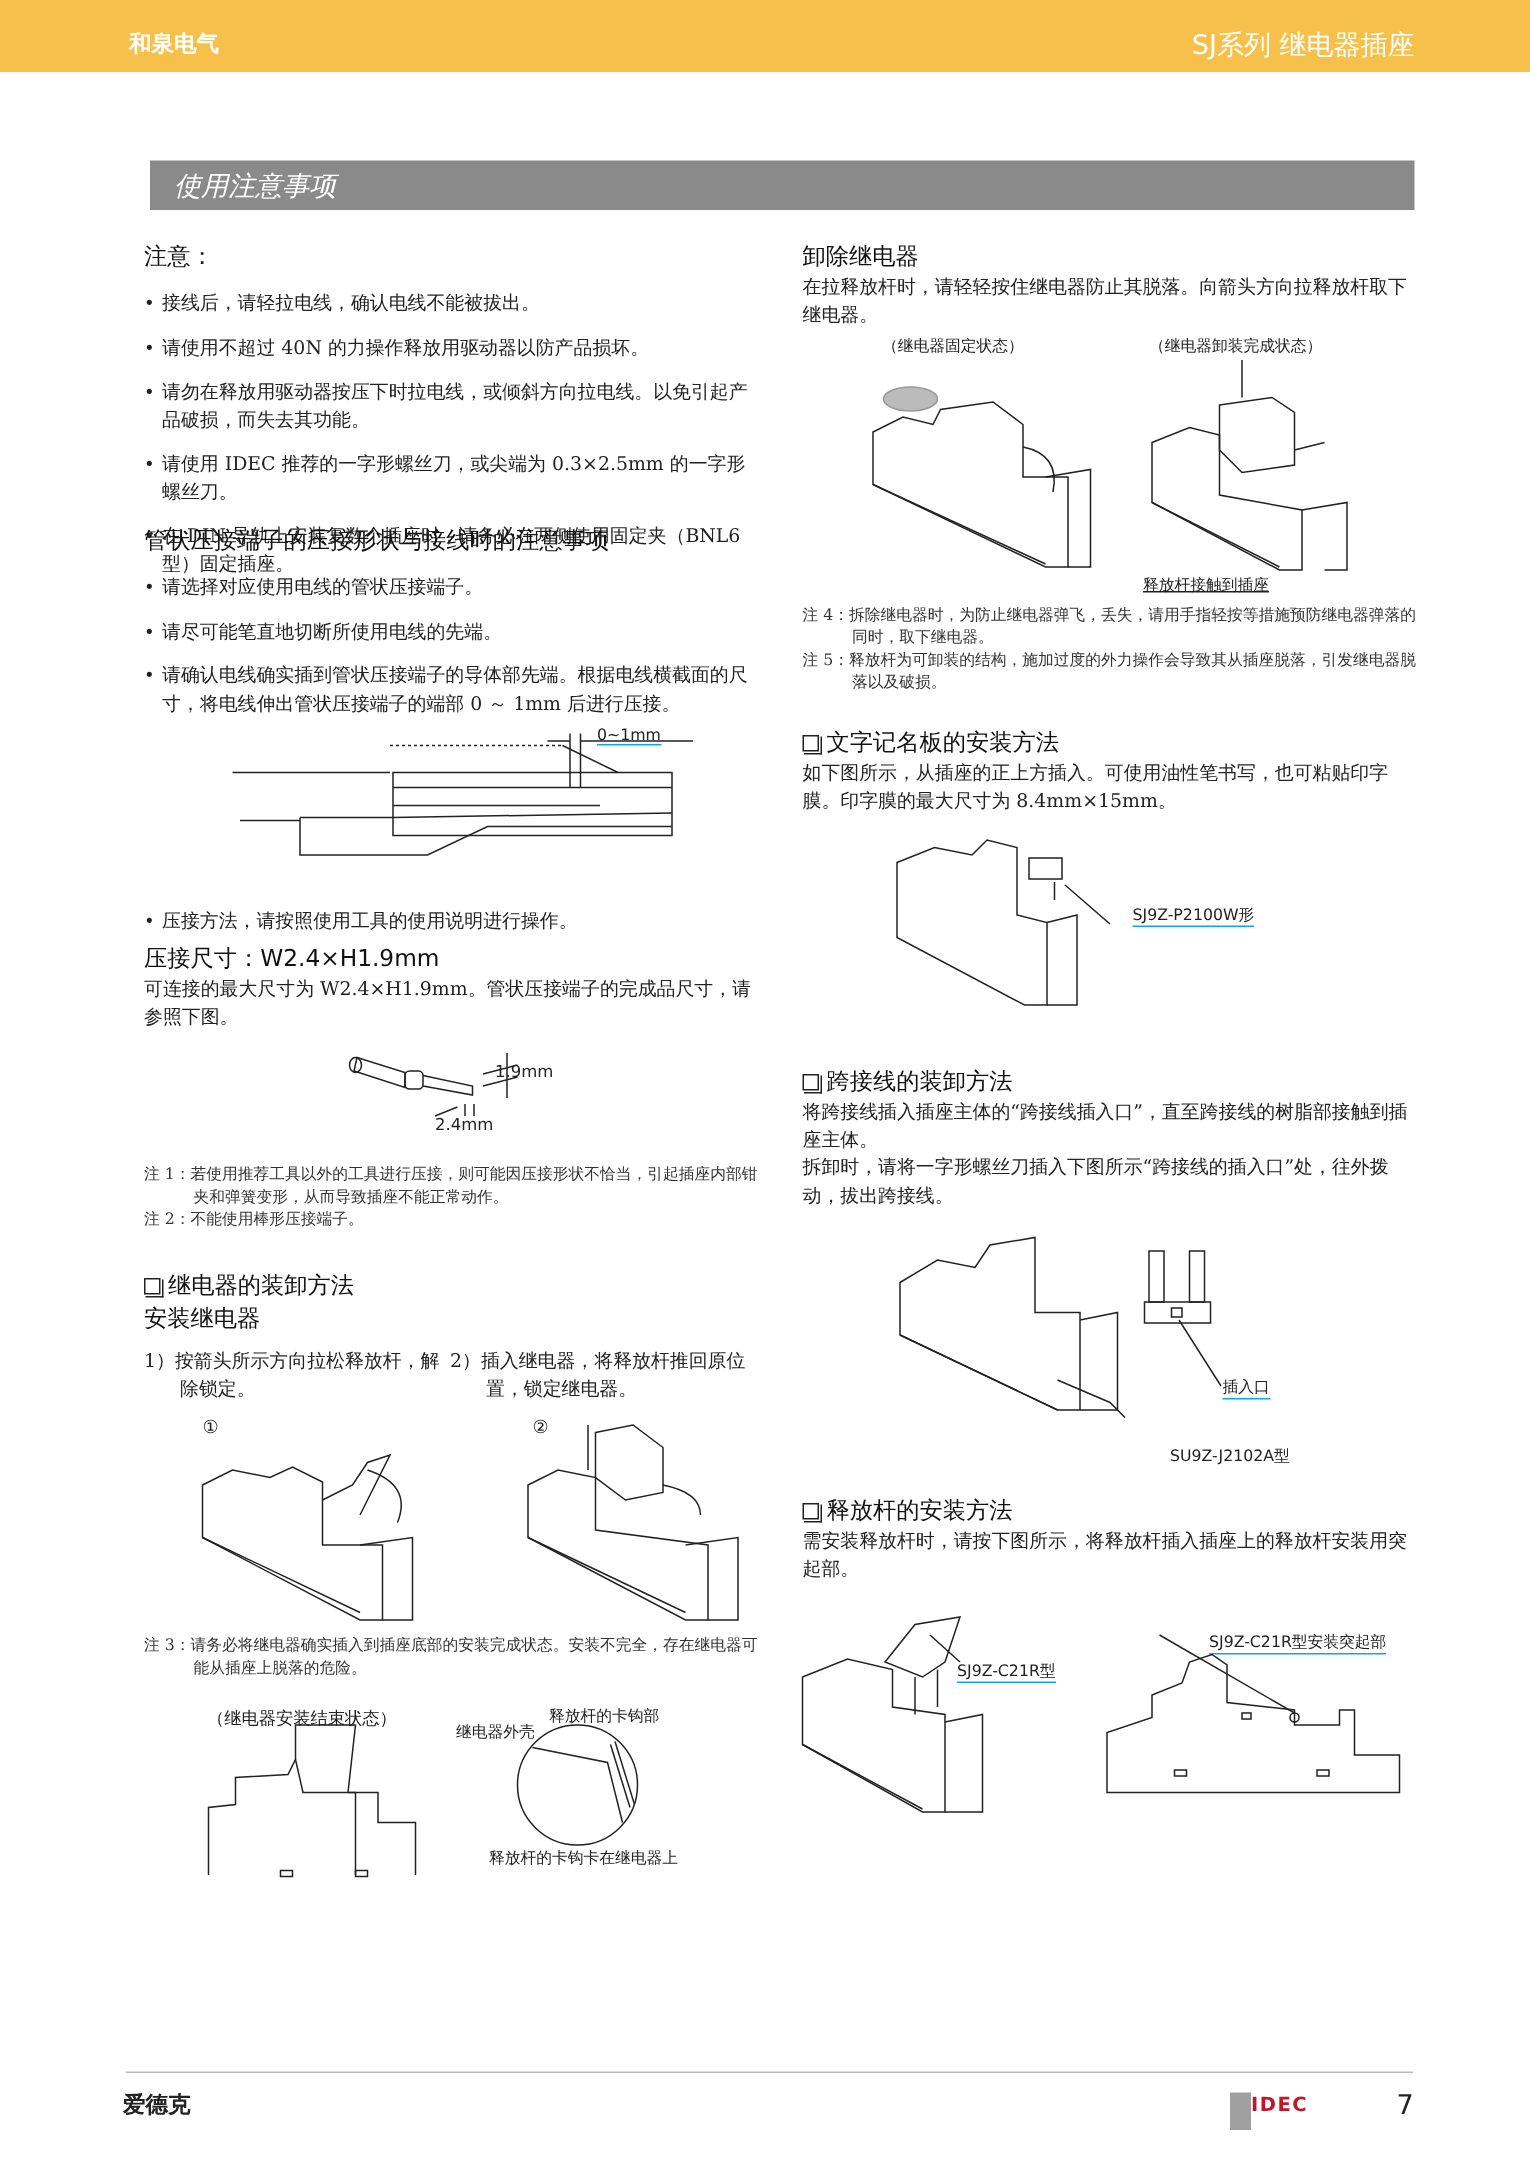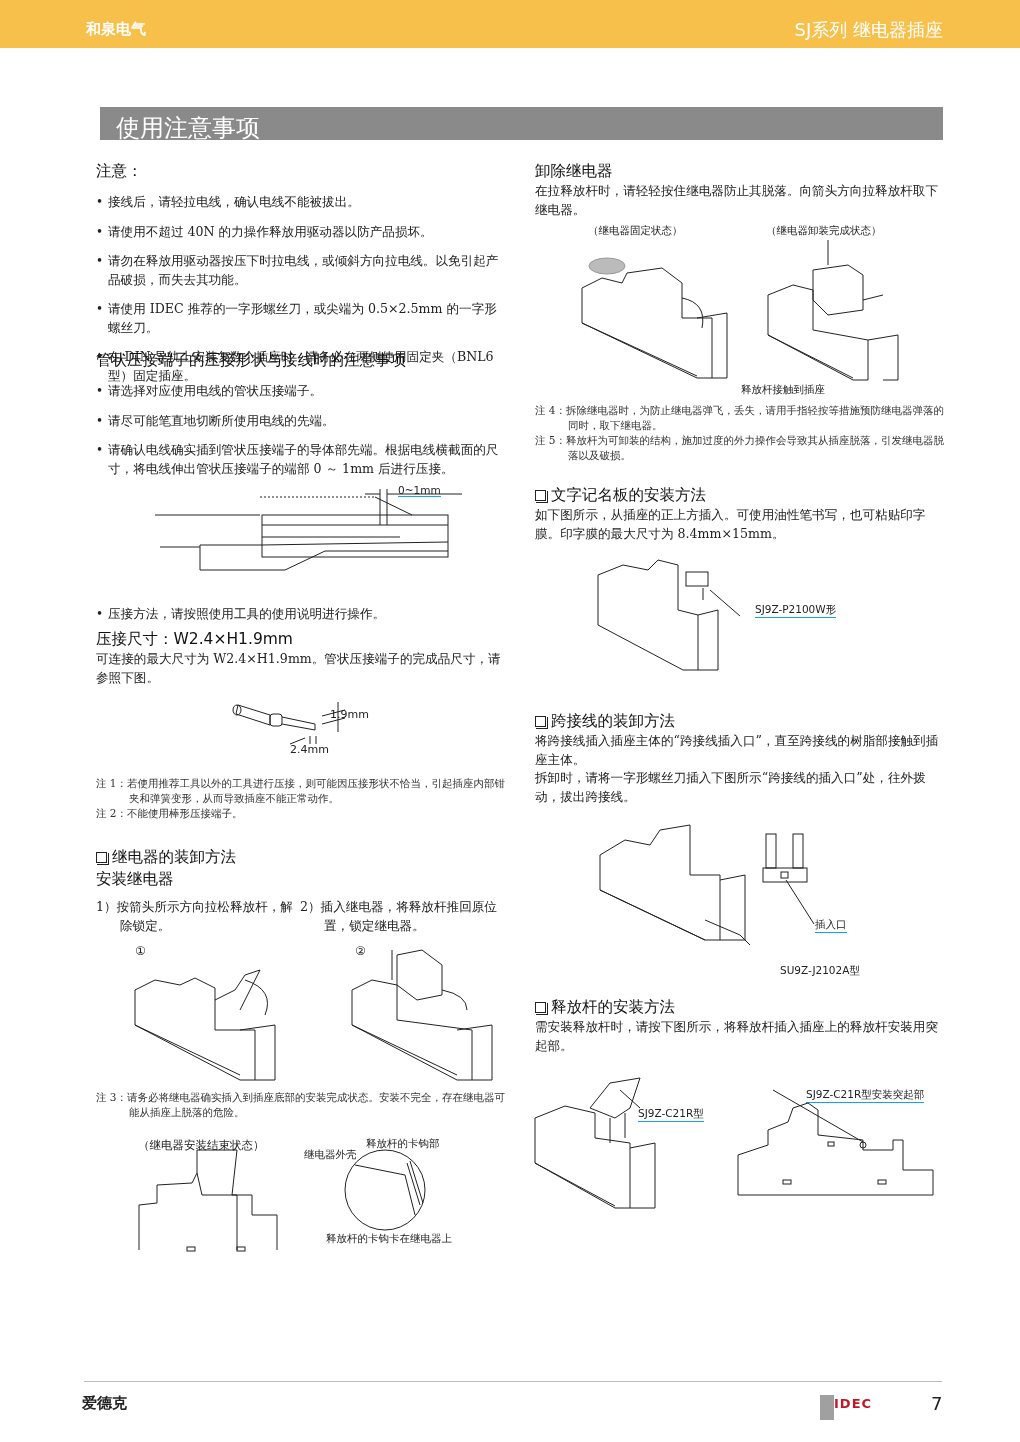--- a/index.html
+++ b/index.html
@@ -4,21 +4,21 @@
 <style>
   * { margin:0; padding:0; box-sizing:border-box; }
   html, body { width:1020px; height:1442px; background:#ffffff; overflow:hidden; }
   body { position:relative; font-family:"DejaVu Sans", "Liberation Sans", sans-serif; color:#1a1a1a; }
 
   .topbar { position:absolute; left:0; top:0; width:1020px; height:48px; background:#f7c04b; }
   .brand-left { position:absolute; left:50px; top:20px; font-size:15px; font-weight:bold; color:#ffffff; letter-spacing:0px;margin-left:36px; }
   .brand-right { position:absolute; right:77px; top:18px; font-size:18px; font-weight:normal; color:#ffffff; }
 
   .section-title-bar { position:absolute; left:100px; top:107px; width:843px; height:33px; background:#8a8a8a; }
-  .section-title { position:absolute; left:16px; top:5px; font-size:24px; color:#ffffff; }
+  .section-title { position:absolute; left:16px; top:5px; font-size:18px; color:#ffffff;font-style:italic; }
 
   .col { position:absolute; font-family:"DejaVu Serif", "Liberation Serif", serif; }
   .h2 { font-family:"DejaVu Sans", "Liberation Sans", sans-serif; font-size:15.5px; color:#111; line-height:22px; }
   .p { font-size:12.6px; line-height:18.5px; color:#222; }
   .bullets { list-style:none; }
   .bullets li { position:relative; padding-left:12px; font-size:12.6px; line-height:18.5px; color:#222;margin-top:11px; }
   .bullets li::before { content:"•"; position:absolute; left:0; top:0; font-size:12px; }
   .note { font-size:10.5px; line-height:15px; color:#333; padding-left:33px; text-indent:-33px; }
   .cap { font-family:"DejaVu Sans", "Liberation Sans", sans-serif; font-size:10.5px; color:#222; position:absolute; white-space:nowrap; }
   .label-u { font-family:"DejaVu Sans", "Liberation Sans", sans-serif; font-size:10.5px; color:#222; position:absolute; white-space:nowrap; border-bottom:1px solid #0ea5e9; }
@@ -44,21 +44,21 @@
 <div class="section-title-bar">
   <span class="section-title">使用注意事项</span>
 </div>
 
 <div class="col" style="left:96px; top:160px; width:410px;">
   <div class="h2">注意：</div>
   <ul class="bullets">
     <li>接线后，请轻拉电线，确认电线不能被拔出。</li>
     <li>请使用不超过 40N 的力操作释放用驱动器以防产品损坏。</li>
     <li>请勿在释放用驱动器按压下时拉电线，或倾斜方向拉电线。以免引起产品破损，而失去其功能。</li>
-    <li>请使用 IDEC 推荐的一字形螺丝刀，或尖端为 0.5×2.5mm 的一字形螺丝刀。</li>
+    <li>请使用 IDEC 推荐的一字形螺丝刀，或尖端为 0.3×2.5mm 的一字形螺丝刀。</li>
     <li>在 DIN 导轨上安装复数个插座时，请务必在两侧使用固定夹（BNL6 型）固定插座。</li>
   </ul>
 </div>
 
 <div class="col" style="left:96px; top:349px; width:410px;">
   <div class="h2">管状压接端子的压接形状与接线时的注意事项</div>
   <ul class="bullets">
     <li>请选择对应使用电线的管状压接端子。</li>
     <li>请尽可能笔直地切断所使用电线的先端。</li>
     <li>请确认电线确实插到管状压接端子的导体部先端。根据电线横截面的尺寸，将电线伸出管状压接端子的端部 0 ～ 1mm 后进行压接。</li>
@@ -192,21 +192,21 @@
 <svg style="left:768px; top:240px;" width="150" height="140">
   <g fill="none" stroke="#222" stroke-width="1">
     <line x1="60" y1="0" x2="60" y2="25"></line>
     <path d="M45,30 L80,25 L95,35 L95,70 L60,75 L45,60 Z"></path>
     <path d="M0,55 L25,45 L45,50 L45,90 L100,100 L100,140 L85,140 L0,95 Z"></path>
     <path d="M95,60 L115,55"></path>
     <path d="M100,100 L130,95 L130,140 L115,140"></path>
     <line x1="0" y1="95" x2="85" y2="138"></line>
   </g>
 </svg>
-<span class="cap" style="left:741px; top:383px;">释放杆接触到插座</span>
+<span class="cap" style="left:762px; top:383px;text-decoration:underline;">释放杆接触到插座</span>
 
 <div class="col" style="left:535px; top:403px; width:410px;">
   <div class="note">注 4：拆除继电器时，为防止继电器弹飞，丢失，请用手指轻按等措施预防继电器弹落的同时，取下继电器。</div>
   <div class="note">注 5：释放杆为可卸装的结构，施加过度的外力操作会导致其从插座脱落，引发继电器脱落以及破损。</div>
 </div>
 
 <div class="col" style="left:535px; top:484px; width:410px;">
   <div class="h2"><span class="checkbox"></span><span>文字记名板的安装方法</span></div>
   <div class="p">如下图所示，从插座的正上方插入。可使用油性笔书写，也可粘贴印字膜。印字膜的最大尺寸为 8.4mm×15mm。</div>
 </div>

